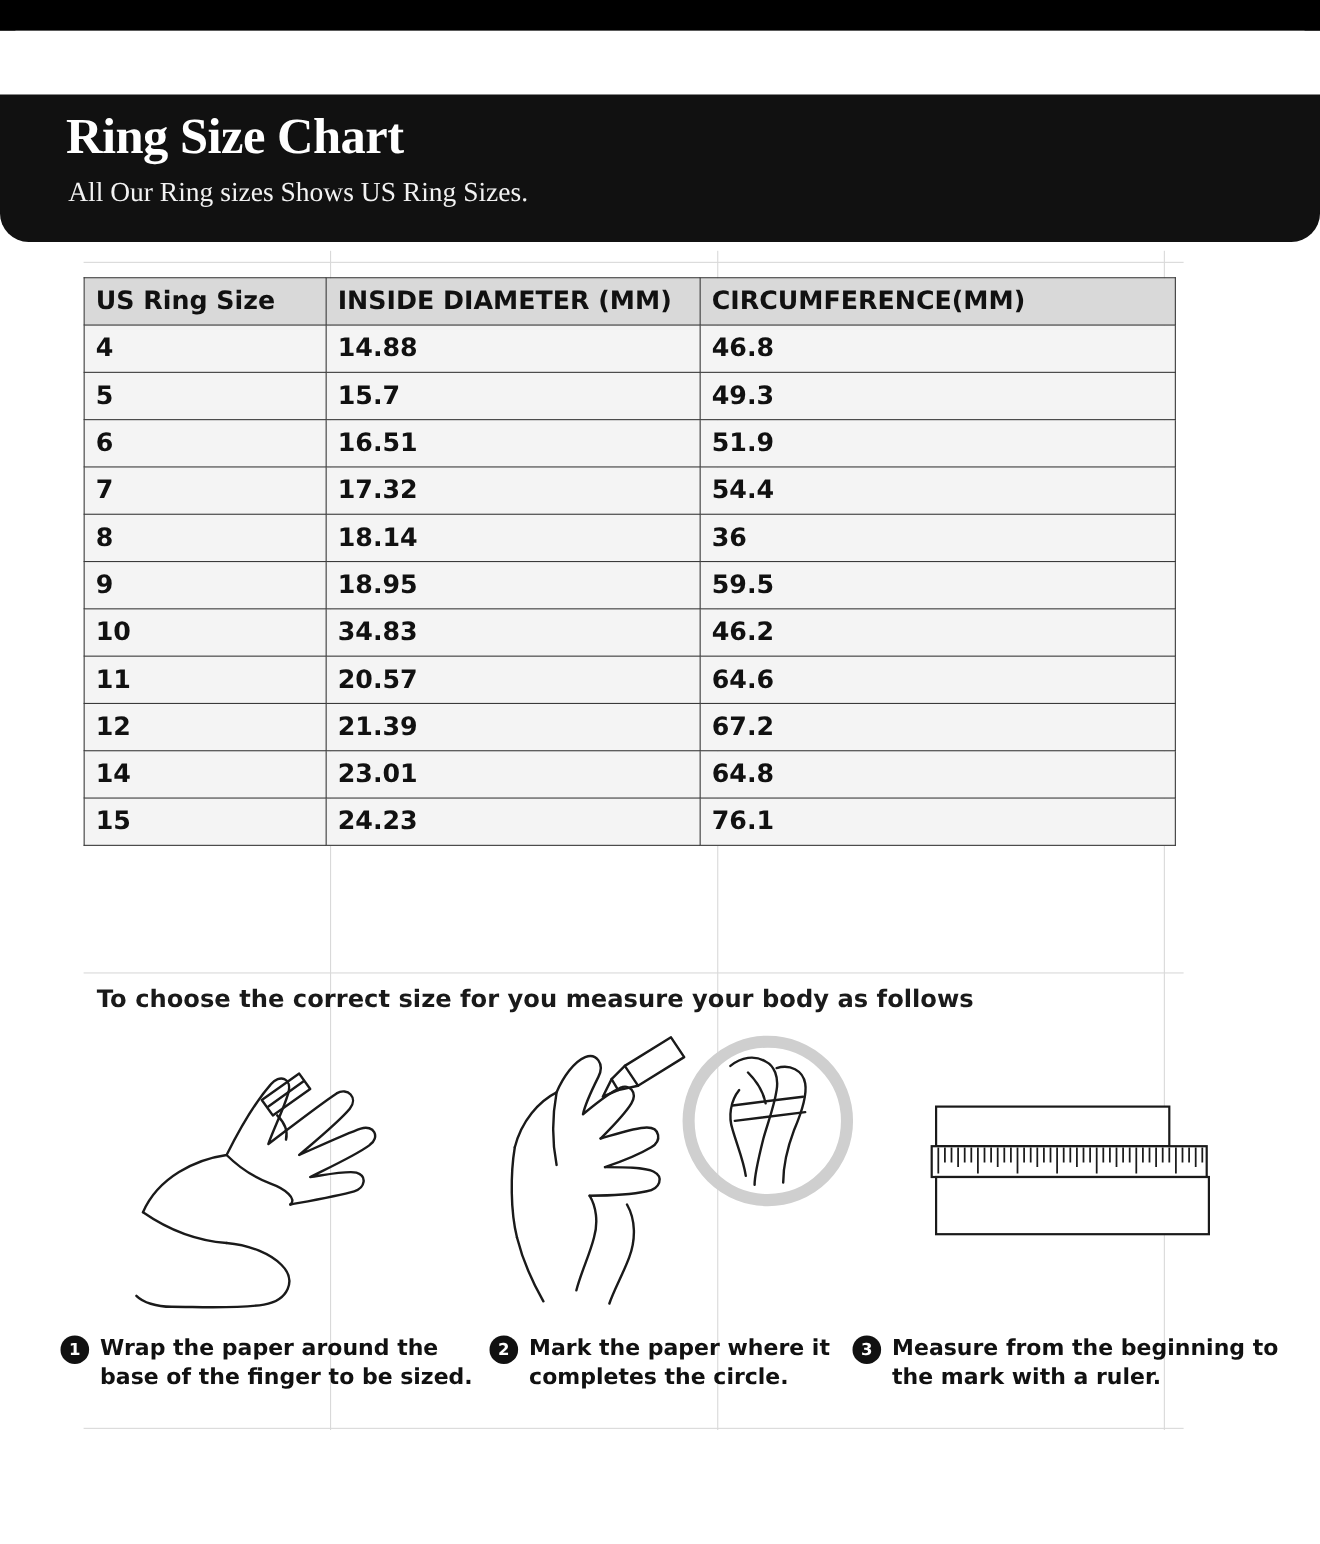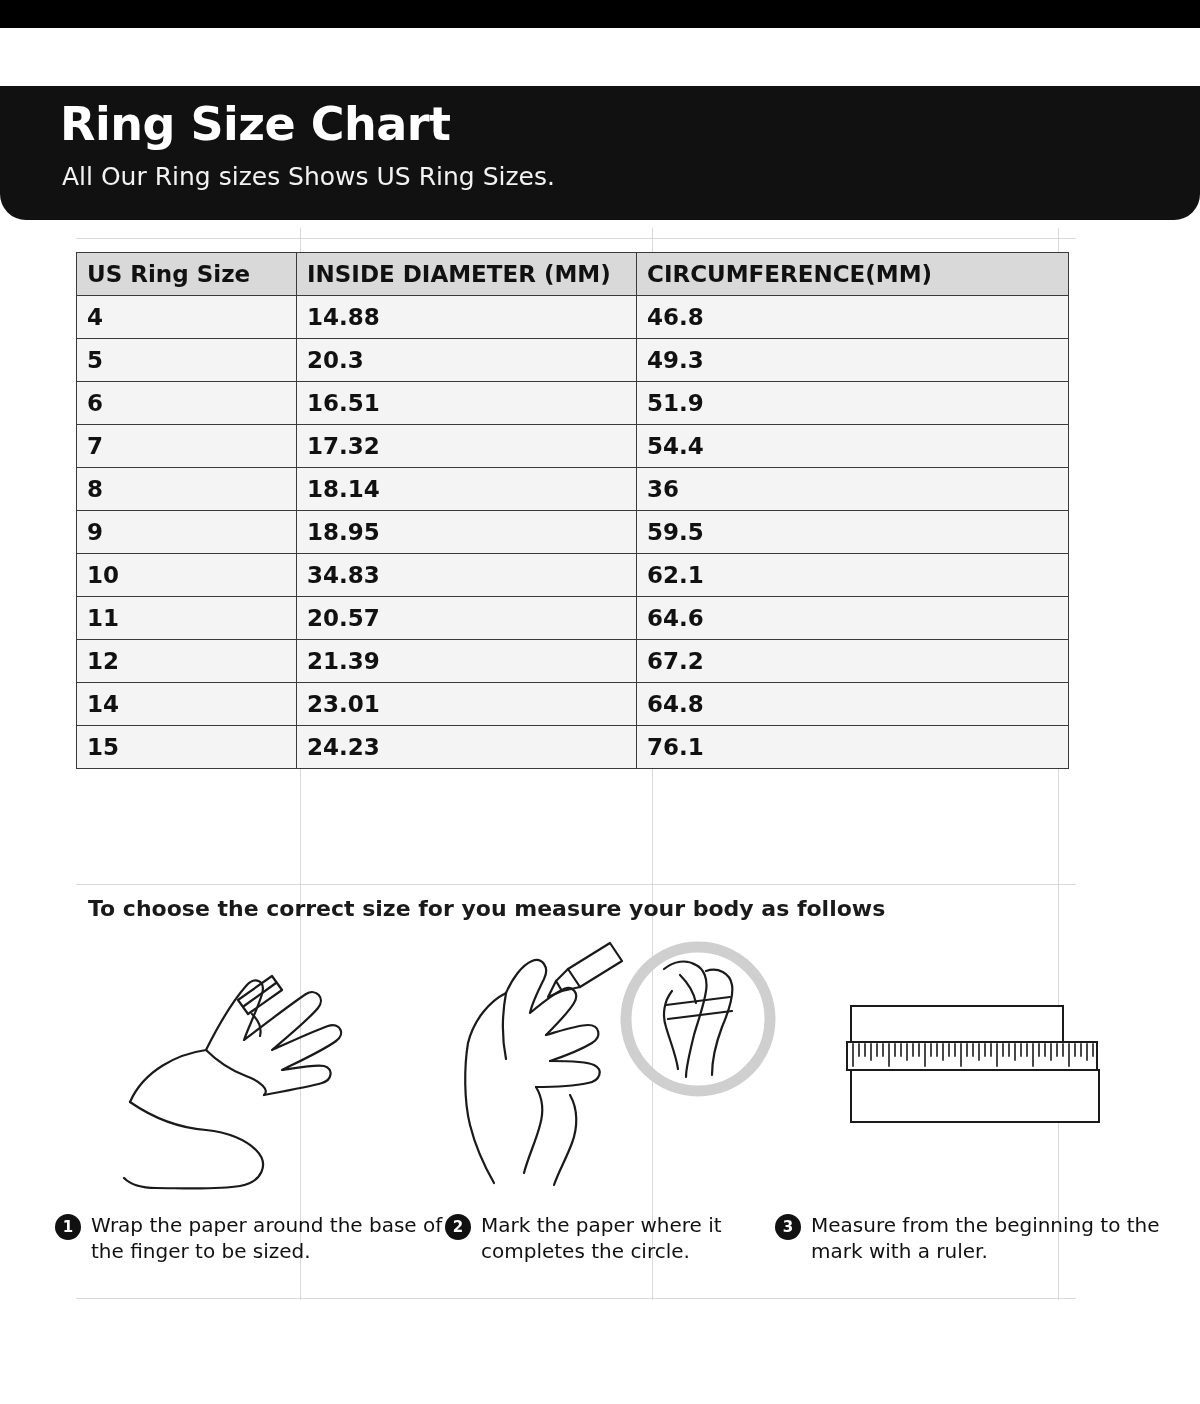--- a/index.html
+++ b/index.html
@@ -33,20 +33,21 @@
   }
 
   .header-band {
     position: absolute;
     left: 0; top: 86px;
     width: 1200px;
     height: 134px;
     background: #111111;
     border-bottom-left-radius: 26px;
     border-bottom-right-radius: 26px;
+    font-family: Liberation Serif, serif;
   }
   .header-title {
     position: absolute;
     left: 60px;
     top: 14px;
     color: #ffffff;
     font-size: 46px;
     font-weight: bold;
     letter-spacing: -0.5px;
     line-height: 1.05;
@@ -144,21 +145,21 @@
     color: #ffffff;
     font-size: 15px;
     font-weight: bold;
     display: flex;
     align-items: center;
     justify-content: center;
     margin-top: 2px;
   }
   .step-text {
     font-size: 20px;
-    font-weight: normal;
+    font-weight: bold;
     line-height: 1.32;
     color: #111111;
   }
   .step-2 .step-text, .step-3 .step-text { }
 </style>
 </head>
 <body>
 
 <div class="guide guide-v" style="left:300px; top:228px; height:1072px;"></div>
 <div class="guide guide-v" style="left:652px; top:228px; height:1072px;"></div>
@@ -190,21 +191,21 @@
       </tr>
     </thead>
     <tbody>
       <tr>
         <td>4</td>
         <td>14.88</td>
         <td>46.8</td>
       </tr>
       <tr>
         <td>5</td>
-        <td>20.3</td>
+        <td>15.7</td>
         <td>49.3</td>
       </tr>
       <tr>
         <td>6</td>
         <td>16.51</td>
         <td>51.9</td>
       </tr>
       <tr>
         <td>7</td>
         <td>17.32</td>
@@ -216,21 +217,21 @@
         <td>36</td>
       </tr>
       <tr>
         <td>9</td>
         <td>18.95</td>
         <td>59.5</td>
       </tr>
       <tr>
         <td>10</td>
         <td>34.83</td>
-        <td>62.1</td>
+        <td>46.2</td>
       </tr>
       <tr>
         <td>11</td>
         <td>20.57</td>
         <td>64.6</td>
       </tr>
       <tr>
         <td>12</td>
         <td>21.39</td>
         <td>67.2</td>

